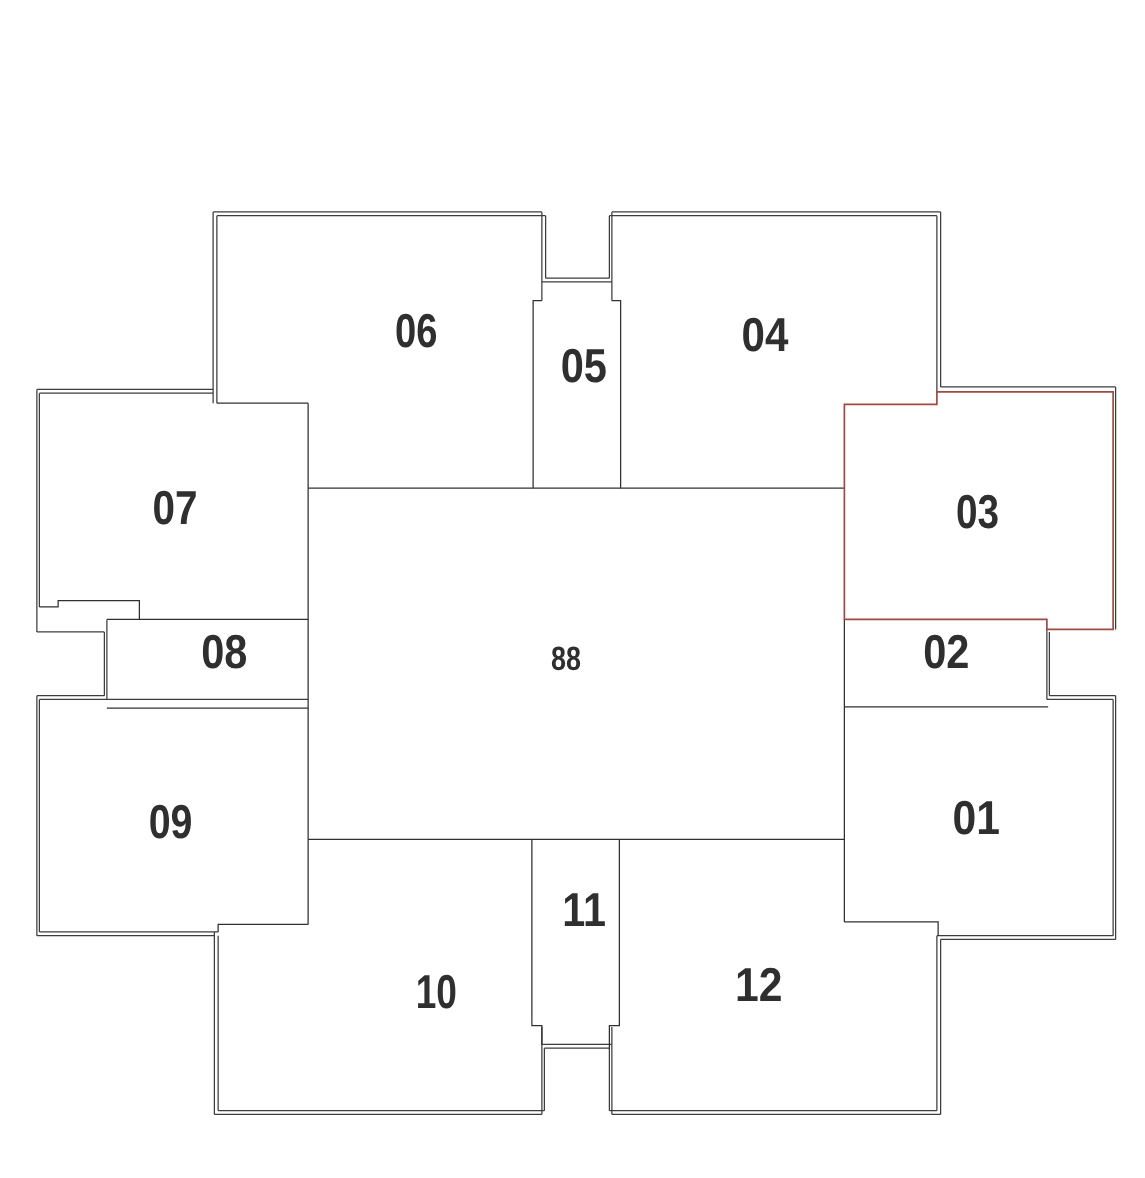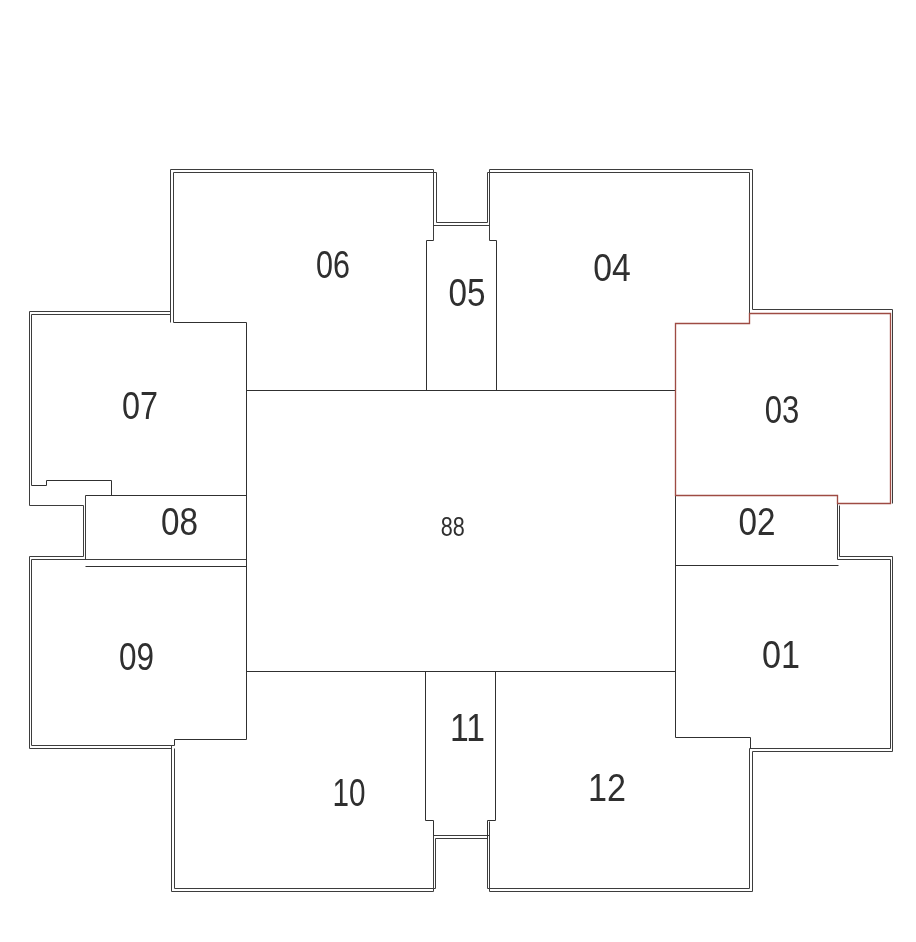--- a/index.html
+++ b/index.html
@@ -1,16 +1,16 @@
 <!DOCTYPE html>
 <html><head>
 <meta charset="utf-8">
 <style>
   html,body{margin:0;padding:0;background:#ffffff;}
-  #plan{position:relative;width:916px;height:942px;background:#ffffff;overflow:hidden;}
+  #plan{position:relative;width:916px;height:942px;background:#ffffff;overflow:hidden;font-weight:bold;}
   svg{position:absolute;left:0;top:0;}
   text{font-family:"Liberation Sans", sans-serif;fill:#2f2f2f;}
 </style>
 </head>
 <body>
 
 <div id="plan">
 <svg width="916" height="942" viewBox="0 0 916 942">
 
   <g stroke="#3d3d3d" stroke-width="1" fill="none">

